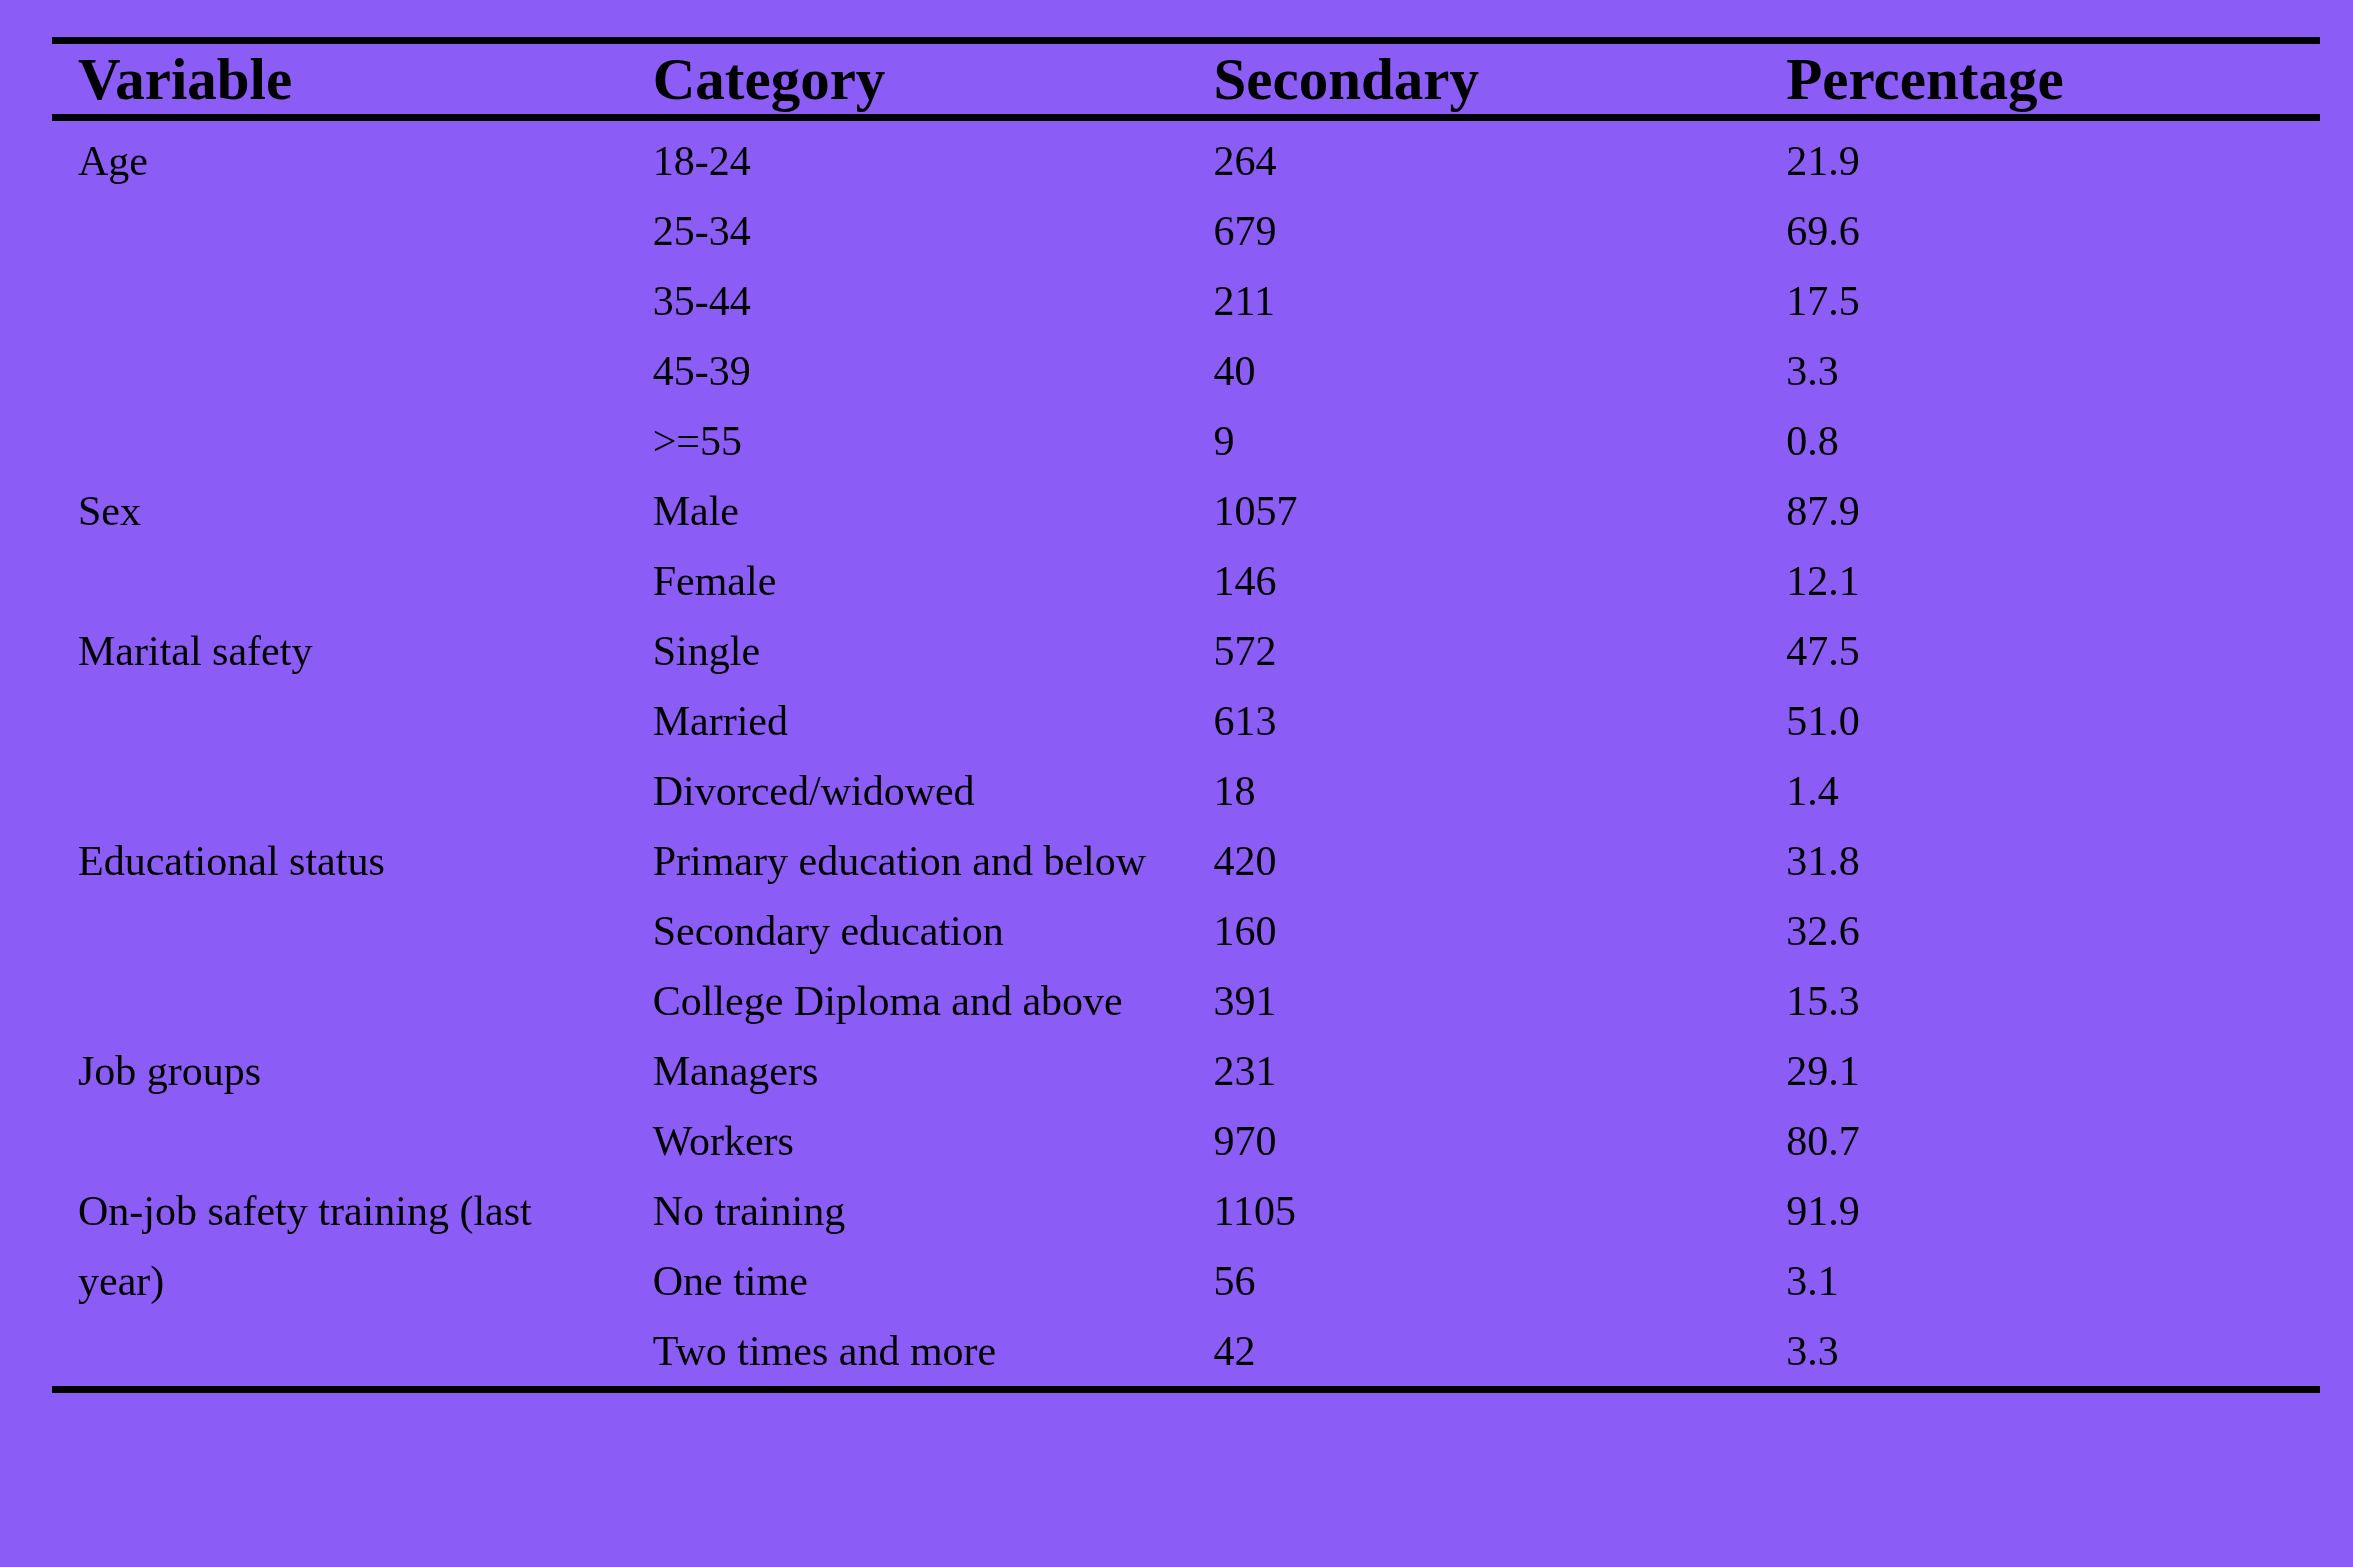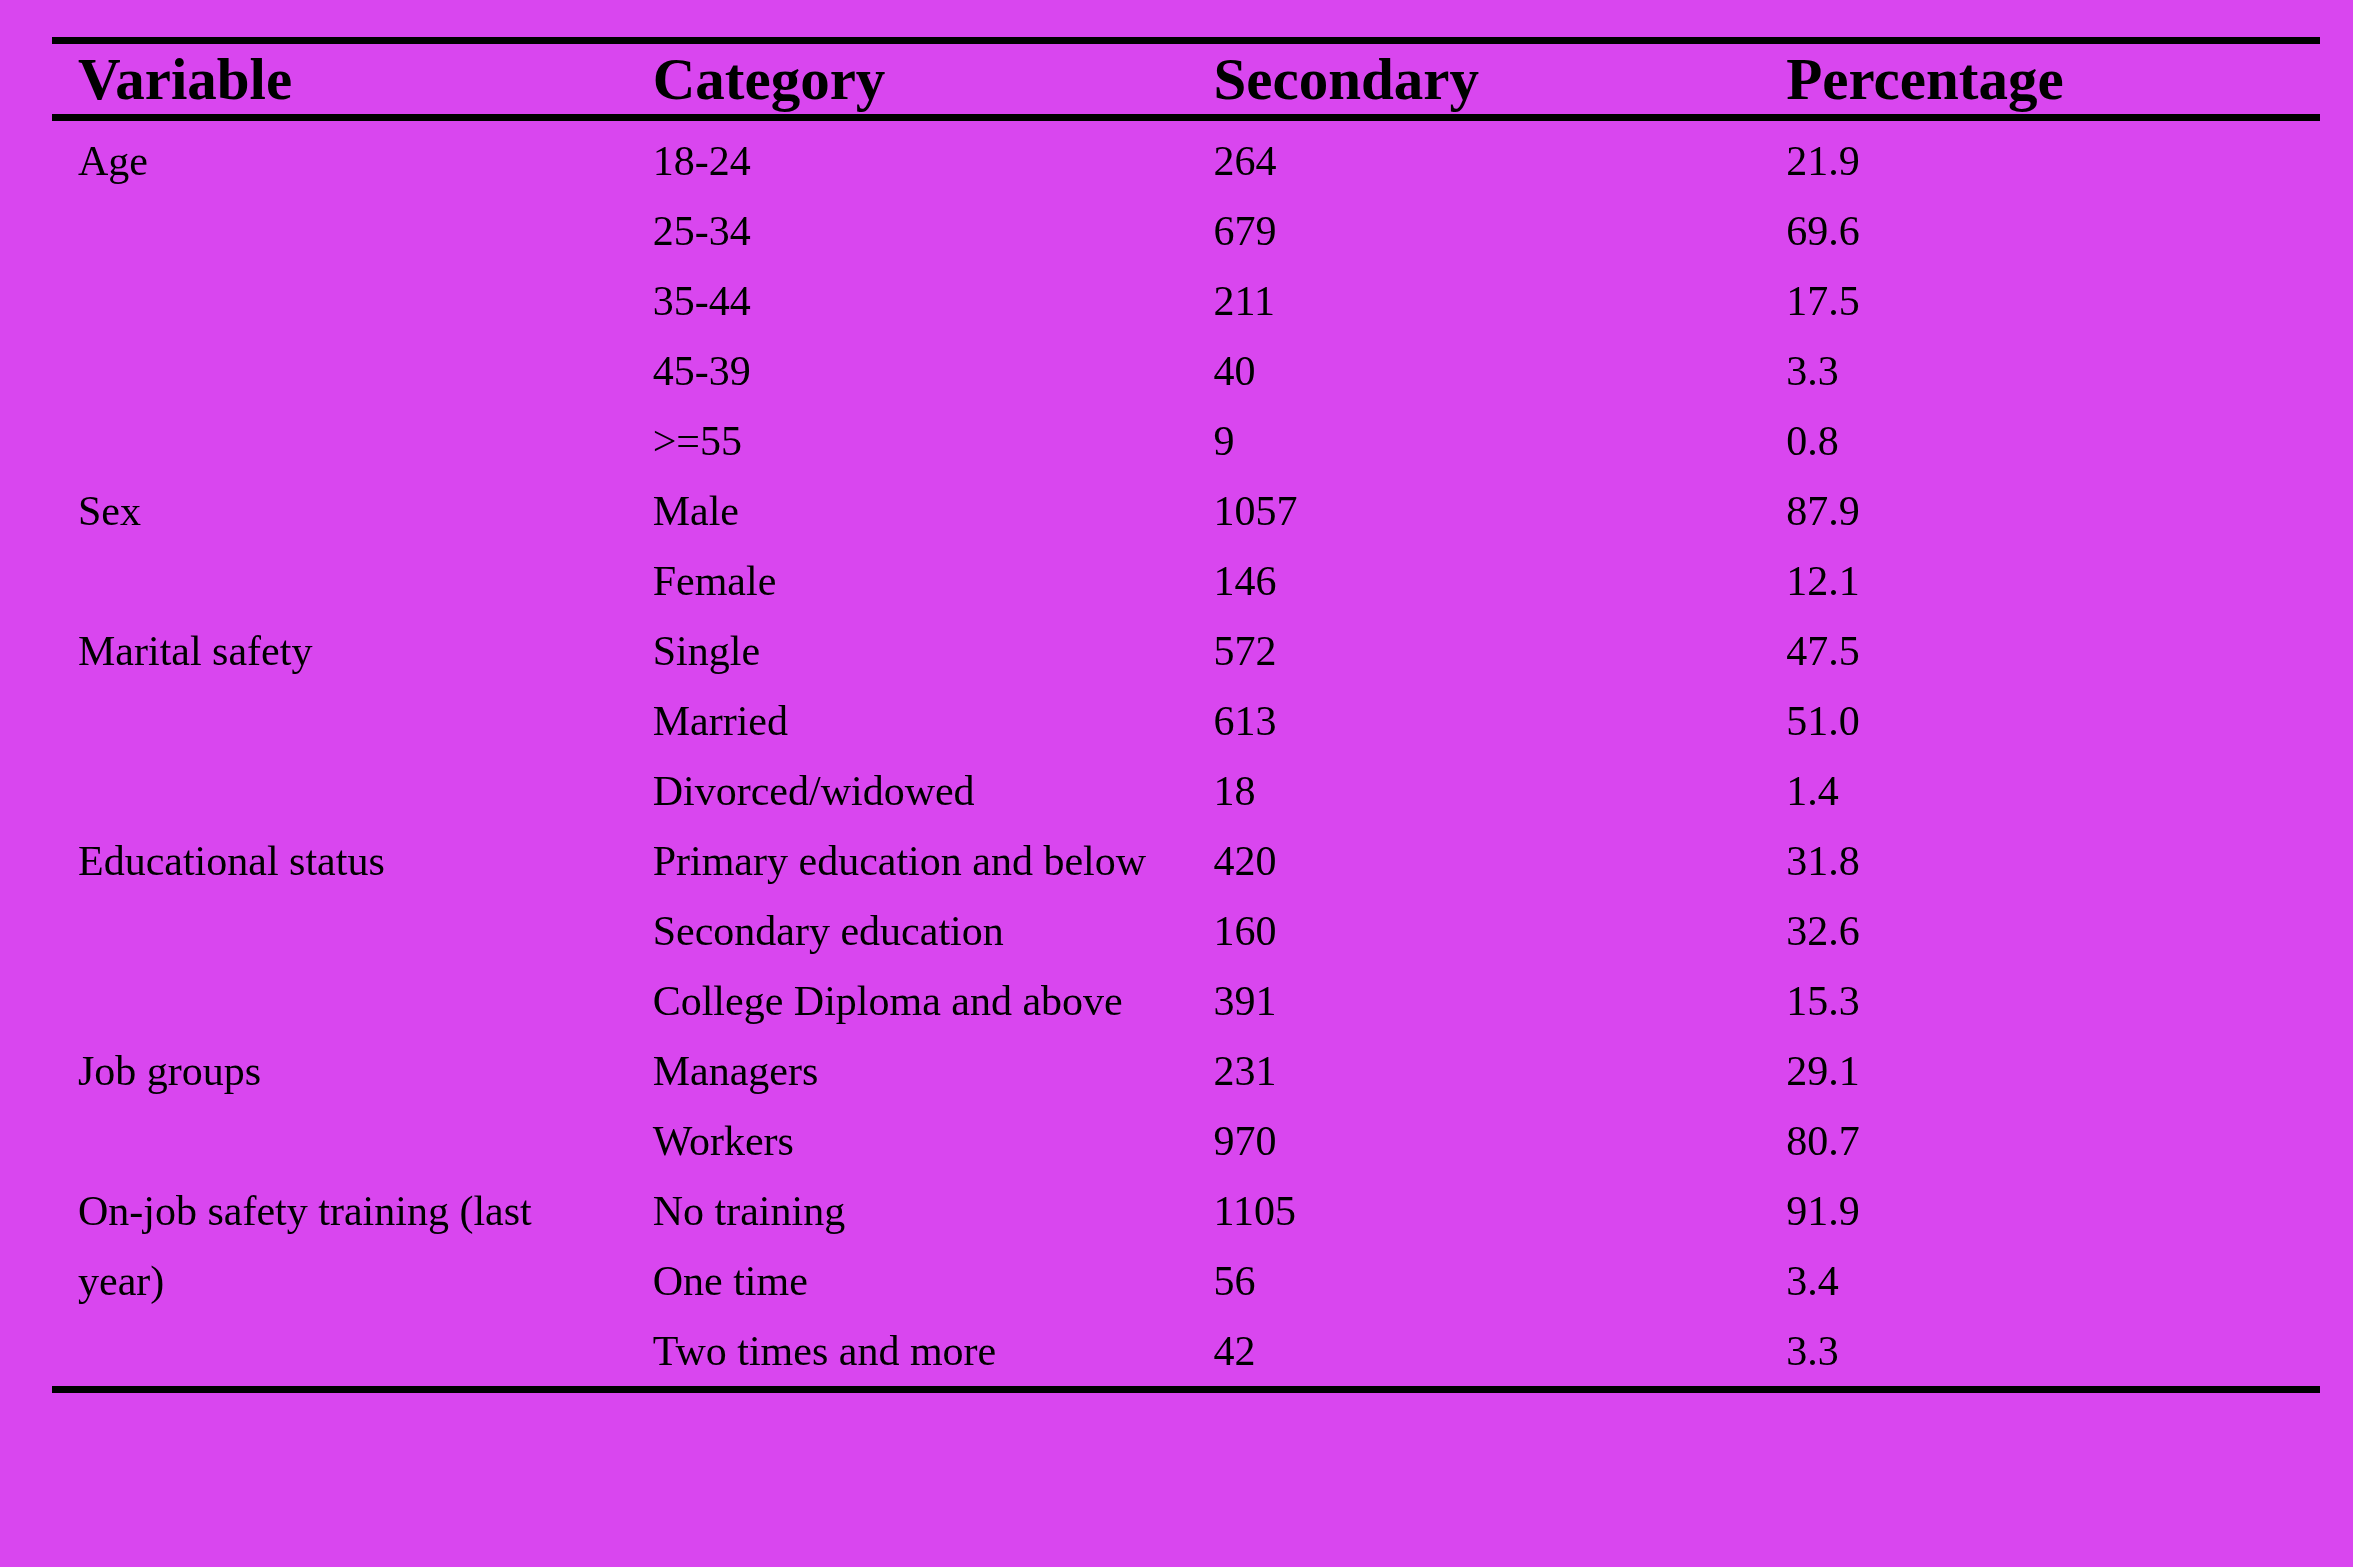--- a/index.html
+++ b/index.html
@@ -4,21 +4,21 @@
 <style>
   html, body {
     margin: 0;
     padding: 0;
     background: #ffffff;
   }
   .page {
     position: relative;
     width: 2354px;
     height: 1568px;
-    background: #d946ef;
+    background: #8b5cf6;
     font-family: "Liberation Serif", "DejaVu Serif", serif;
     color: #000000;
     overflow: hidden;
   }
   .table-wrap {
     position: absolute;
     left: 52px;
     top: 37px;
     width: 2268px;
   }
@@ -163,21 +163,21 @@
 
         <tr>
           <td rowspan="3">On-job safety training (last year)</td>
           <td>No training</td>
           <td>1105</td>
           <td>91.9</td>
         </tr>
         <tr>
           <td>One time</td>
           <td>56</td>
-          <td>3.4</td>
+          <td>3.1</td>
         </tr>
         <tr>
           <td>Two times and more</td>
           <td>42</td>
           <td>3.3</td>
         </tr>
       </tbody>
     </table>
   </div>
 </div>

